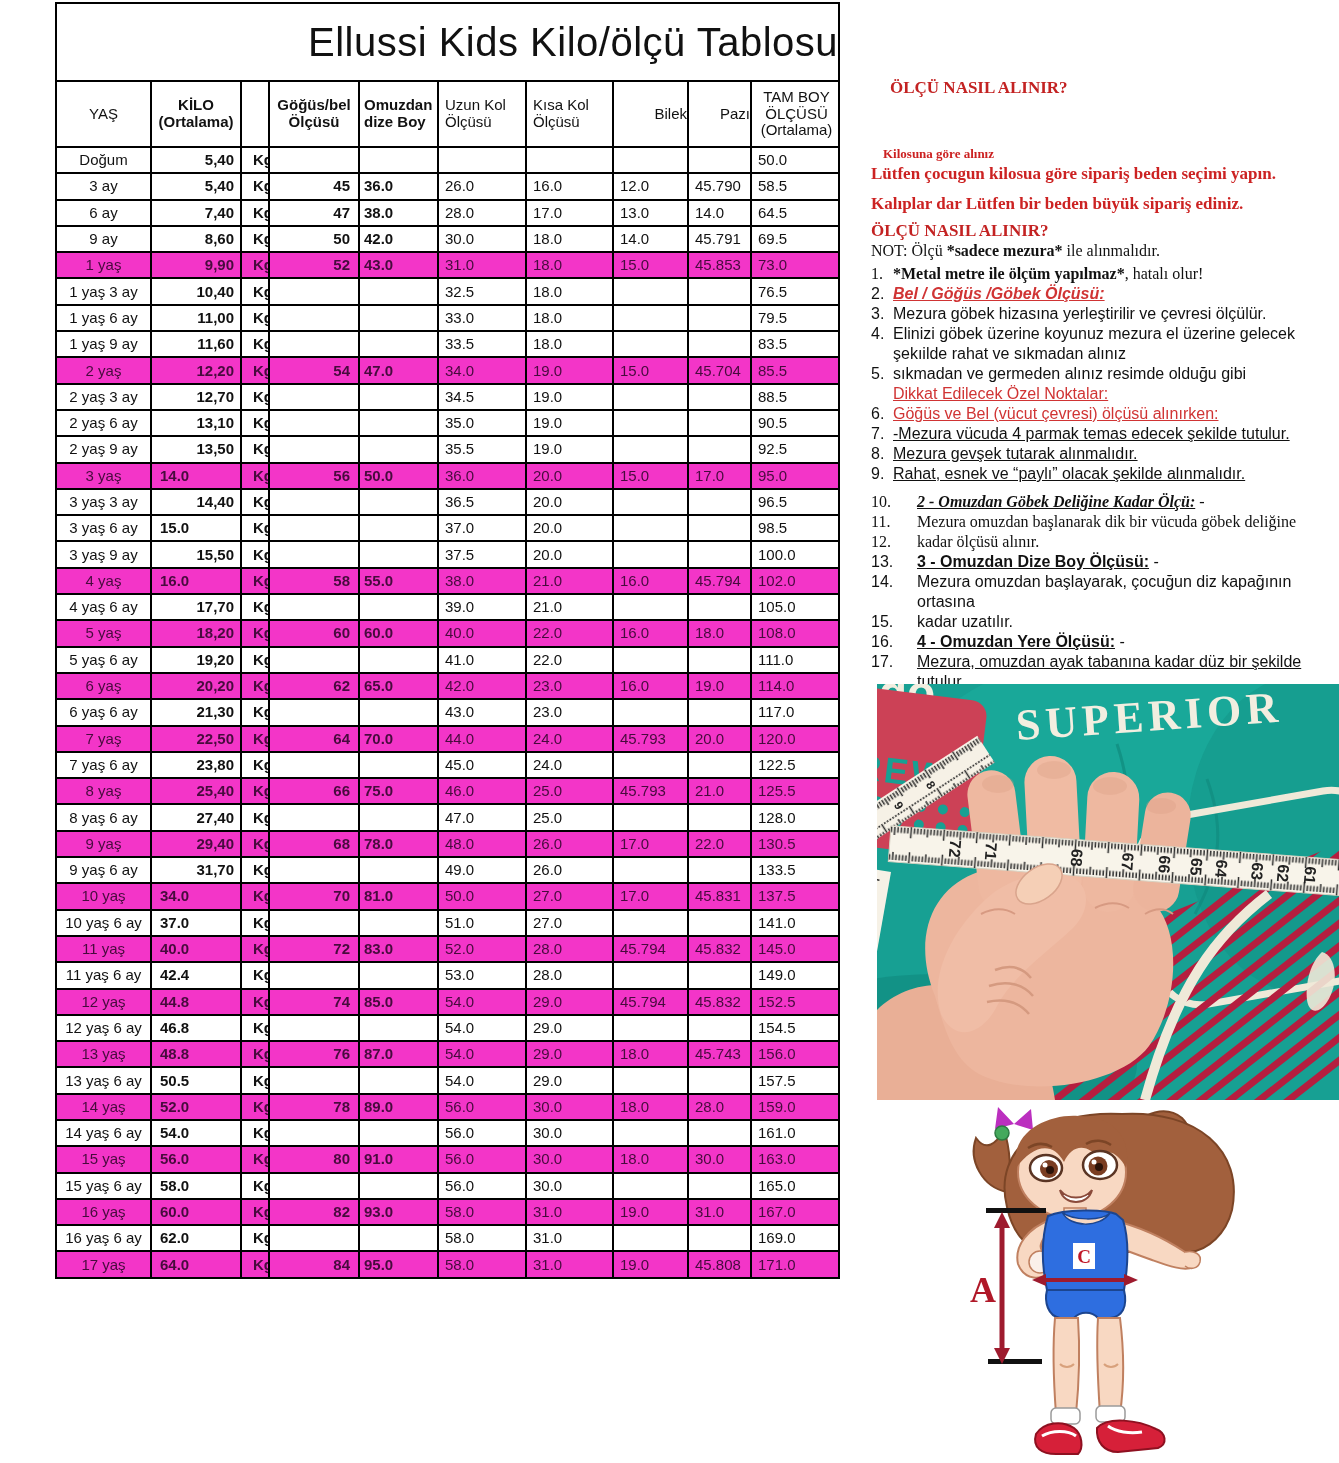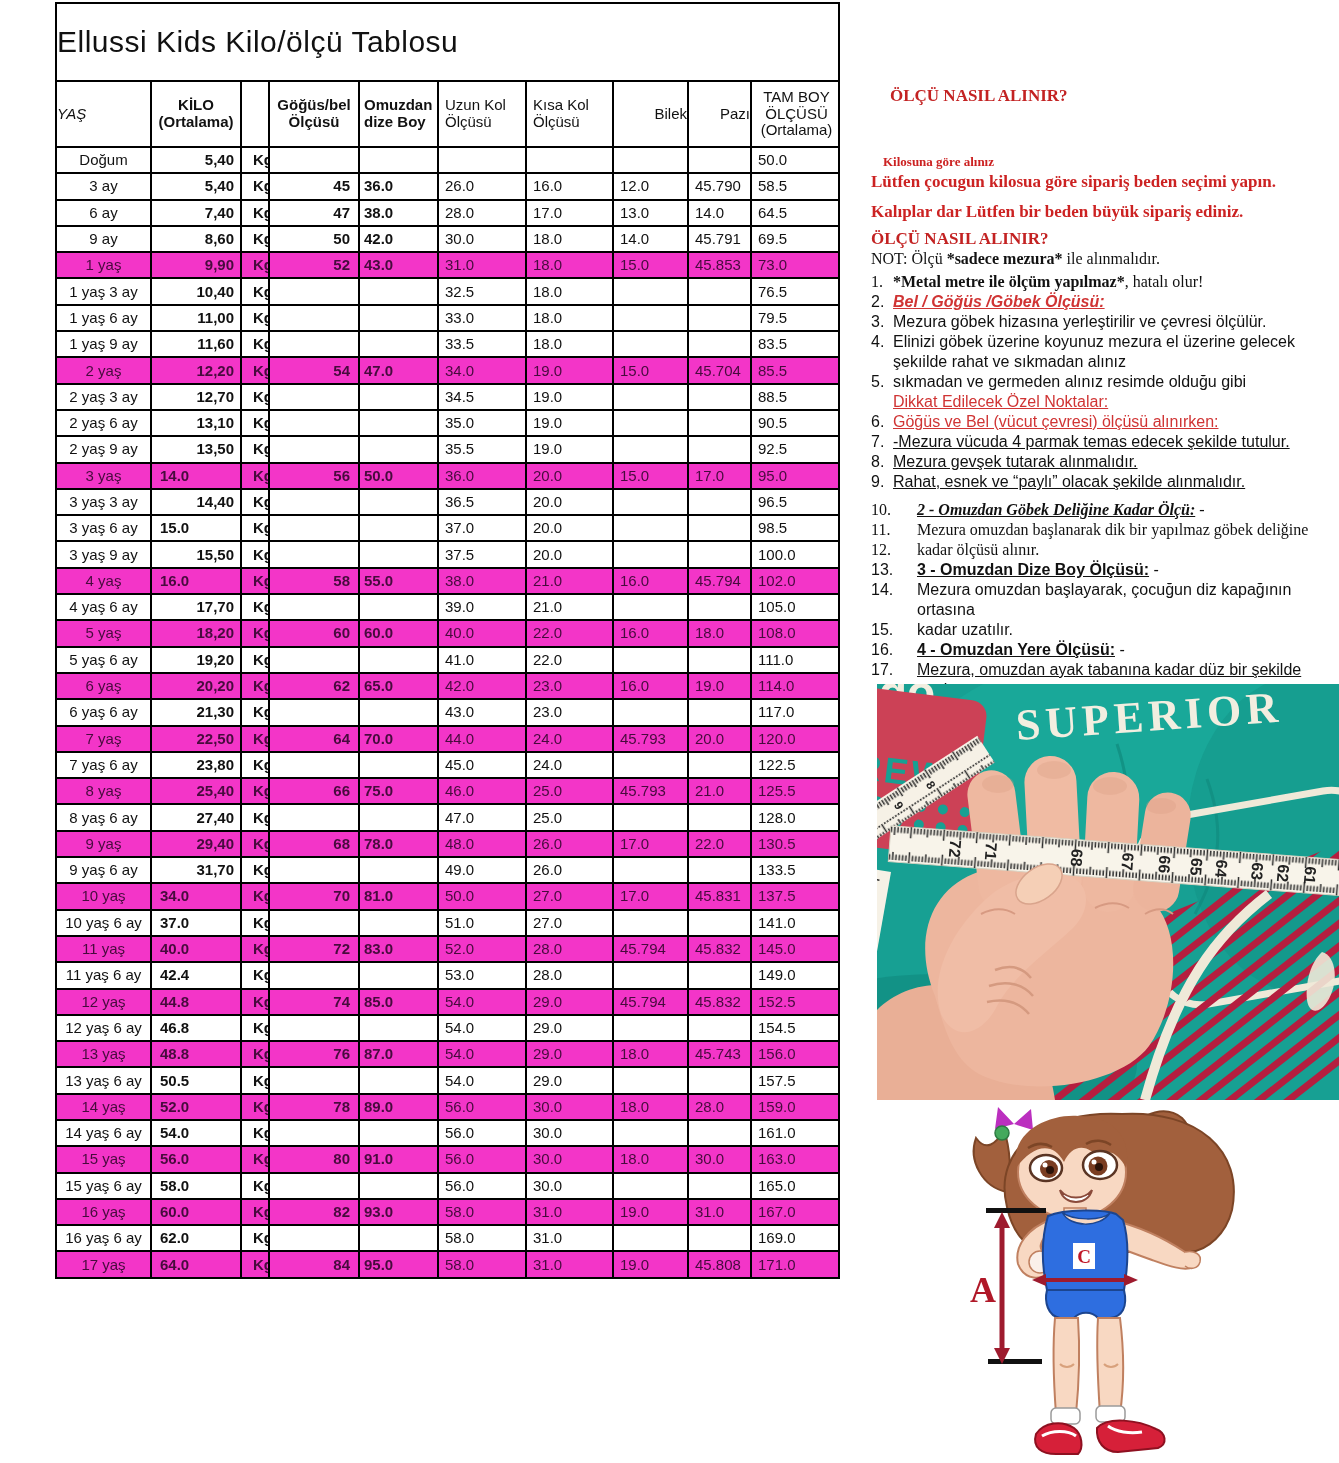--- a/index.html
+++ b/index.html
@@ -3,40 +3,40 @@
 <meta charset="utf-8">
 <style>
   html,body{margin:0;padding:0;background:#fff;}
   .sheet{position:relative;width:1339px;height:1463px;background:#fff;overflow:hidden;
          font-family:"Liberation Sans",sans-serif;color:#111;}
 
   
   table.size-table{position:absolute;left:55px;top:2px;width:783px;border-collapse:collapse;
                    table-layout:fixed;background:#fff;}
   .size-table th,.size-table td{border:2px solid #000;padding:0;overflow:hidden;white-space:nowrap;}
-  .title-row th{height:76px;font-size:30px;font-weight:normal;text-align:left;letter-spacing:.5px;white-space:normal;}
+  .title-row th{height:76px;font-size:40px;font-weight:normal;text-align:right;letter-spacing:.5px;white-space:normal;}
   .head-row th{height:64px;font-size:15px;font-weight:normal;line-height:1.12;vertical-align:middle;white-space:normal;}
-  .head-row th:nth-child(1){text-align:left;font-style:italic;}
+  .head-row th:nth-child(1){text-align:center;}
   .head-row th:nth-child(2),.head-row th:nth-child(4){font-weight:bold;text-align:center;}
   .head-row th:nth-child(5){font-weight:bold;text-align:left;padding-left:4px;}
   .head-row th:nth-child(6),.head-row th:nth-child(7){text-align:left;padding-left:6px;}
   .head-row th:nth-child(8),.head-row th:nth-child(9){text-align:right;padding-left:12px;}
   .head-row th:nth-child(10){text-align:center;padding-left:3px;}
   .size-table tbody td{height:24.3px;font-size:15px;line-height:24px;}
   td.c1{text-align:center;}
   td.c2{font-weight:bold;text-align:right;padding-right:6px;}
   td.c2.al{text-align:left;padding-left:8px;}
   td.c3{font-weight:bold;padding-left:11px;}
   td.c4{font-weight:bold;text-align:right;padding-right:8px;}
   td.c5{font-weight:bold;padding-left:4px;}
   td.c6,td.c7,td.c8,td.c9,td.c10{padding-left:6px;}
   tr.hl td{background:#f335c8;color:#470b3d;}
 
   
-  .panel{position:absolute;left:871px;top:80px;width:468px;}
+  .panel{position:absolute;left:871px;top:72px;width:468px;}
   .p-h1{font-family:"Liberation Serif",serif;font-weight:bold;font-size:17px;color:#c32222;
         margin:6px 0 0 19px;line-height:20px;}
   .p-kilosuna{font-family:"Liberation Serif",serif;font-weight:bold;font-size:13px;color:#cc2222;
         margin:46px 0 0 12px;line-height:20px;}
   .p-lutfen,.p-kaliplar{font-family:"Liberation Serif",serif;font-weight:bold;font-size:17px;
         color:#cc2222;line-height:20px;}
   .p-kaliplar{margin-top:10px;}
   .p-h2{font-family:"Liberation Serif",serif;font-weight:bold;font-size:17px;color:#c32222;
         margin-top:7px;line-height:20px;}
   .p-note{font-family:"Liberation Serif",serif;font-size:16px;color:#111;line-height:20px;}
@@ -662,21 +662,21 @@
       </div>
     </div>
 
     <div class="list2">
       <div class="li f-serif">
         <span class="n">10.</span>
         <span class="t"><span class="bold ital und">2 - Omuzdan Göbek Deliğine Kadar Ölçü:</span><span class="tail"> -</span></span>
       </div>
       <div class="li f-serif">
         <span class="n">11.</span>
-        <span class="t">Mezura omuzdan başlanarak dik bir yapılmaz göbek deliğine</span>
+        <span class="t">Mezura omuzdan başlanarak dik bir vücuda göbek deliğine</span>
       </div>
       <div class="li f-serif">
         <span class="n">12.</span>
         <span class="t">kadar ölçüsü alınır.</span>
       </div>
       <div class="li f-sans">
         <span class="n">13.</span>
         <span class="t"><span class="bold und">3 - Omuzdan Dize Boy Ölçüsü:</span><span class="tail"> -</span></span>
       </div>
       <div class="li f-sans">

